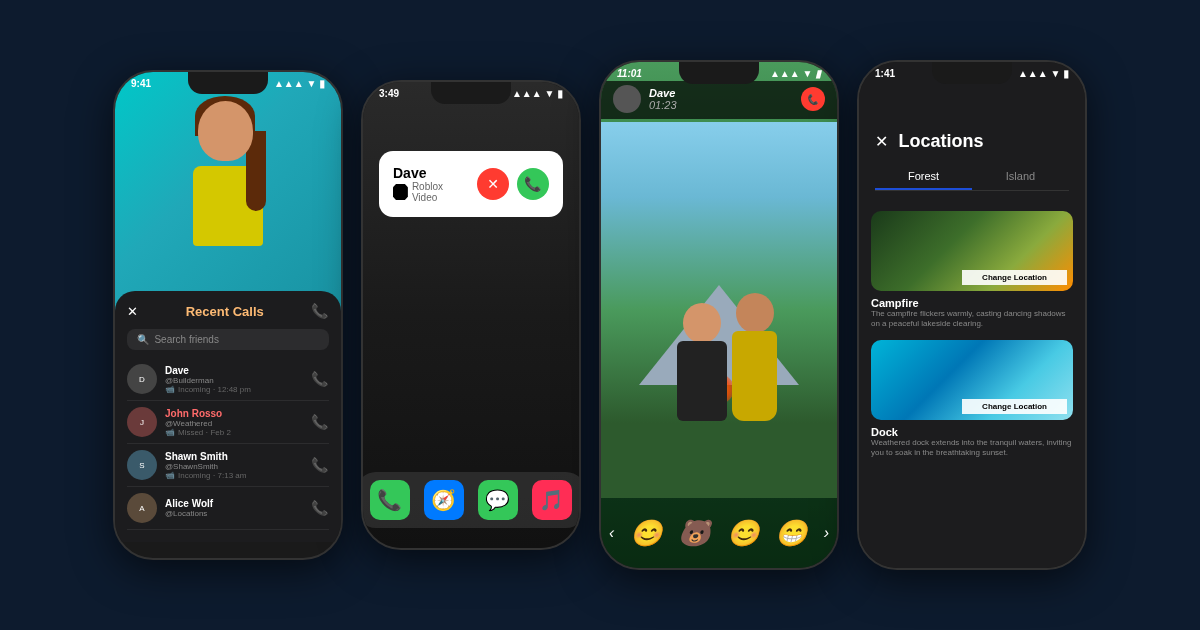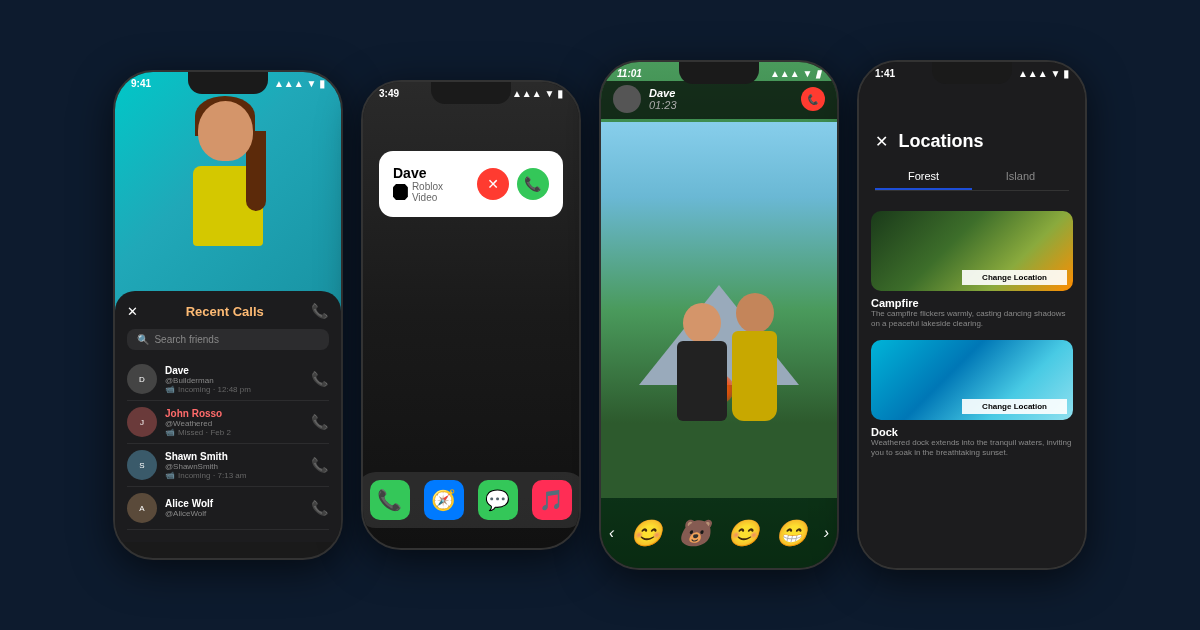--- a/index.html
+++ b/index.html
@@ -516,21 +516,21 @@
               <span>📹</span>
               <span>Incoming · 7:13 am</span>
             </div>
           </div>
           <span class="call-action">📞</span>
         </div>
         <div class="call-item">
           <div class="call-avatar" style="background:#5a4a3a; font-size:8px;">A</div>
           <div class="call-info">
             <div class="call-name">Alice Wolf</div>
-            <div class="call-username">@AliceWolf</div>
+            <div class="call-username">@Locations</div>
           </div>
           <span class="call-action">📞</span>
         </div>
       </div>
     </div>
   </div>
 
   <div class="phone phone-2">
     <div class="phone-2-bg"></div>
     <div class="notch"></div>

